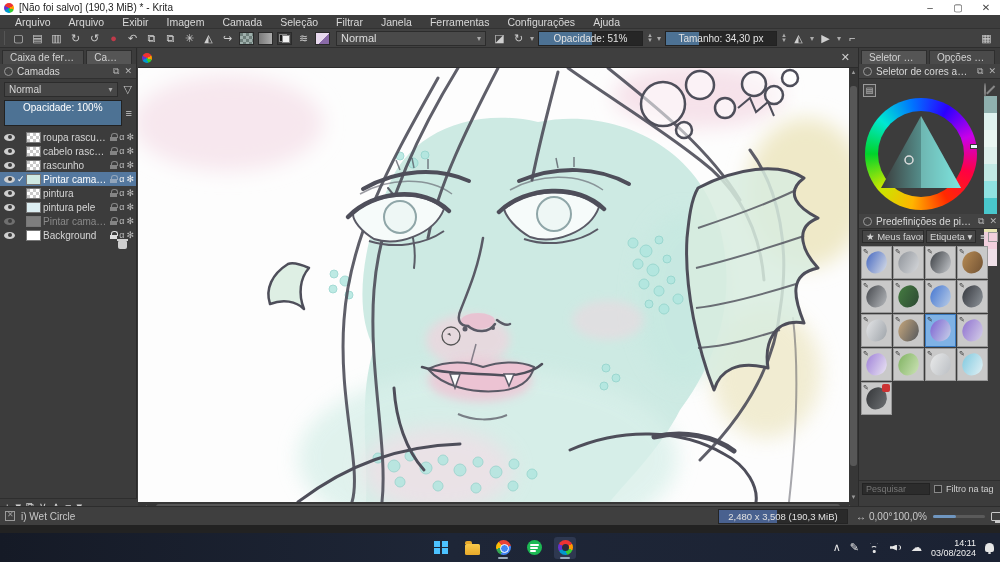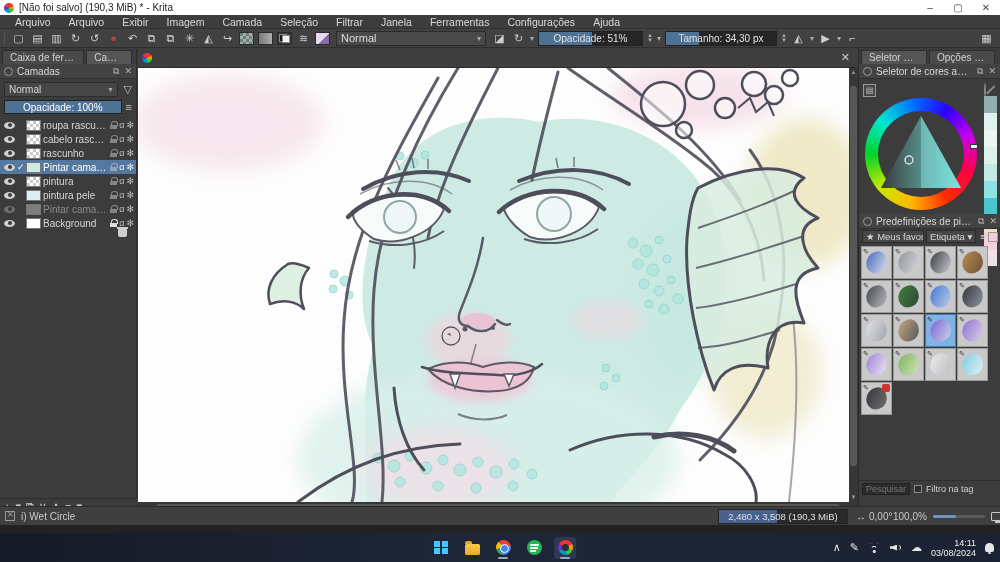--- a/index.html
+++ b/index.html
@@ -59,21 +59,21 @@
     margin-right:4px; }
 
   
   #left-dock { position:absolute; left:0; top:0; width:137px; height:466px; background:#3c3c3c;
     border-right:1px solid #2b2b2b; }
   .row-select { display:flex; align-items:center; background:#464646; border:1px solid #2c2c2c;
     height:15px; margin:3px 4px 0 4px; padding:0 4px; font-size:10px; }
   .row-select .caret { margin-left:auto; color:#aaa; font-size:8px; }
   .funnel { margin:3px 4px 0 2px; color:#c9c9c9; }
   .opacity-row { display:flex; align-items:center; margin:3px 4px 0 4px; }
-  .layer-opacity { position:relative; flex:1; height:14px; background:#0f172a; border:1px solid #222; overflow:hidden;}
+  .layer-opacity { position:relative; flex:1; height:26px; background:#0f172a; border:1px solid #222; overflow:hidden;}
   .layer-opacity .fill { position:absolute; inset:0; background:#4d7294; }
   .layer-opacity .lbl { position:relative; display:block; text-align:center; line-height:13px; font-size:10px; color:#fff;}
   #layer-list { margin-top:4px; }
   .layer-row { display:flex; align-items:center; height:14px; padding:0 2px; color:#d6d6d6; font-size:10px; }
   .layer-row.selected { background:#54789f; color:#fff; }
   .layer-row.dim { color:#8a8a8a; }
   .eye { width:11px; height:7px; border-radius:50%; background:#cfcfcf; position:relative; margin:0 2px; flex:none;}
   .eye::after { content:""; position:absolute; left:3.5px; top:1.5px; width:4px; height:4px; border-radius:50%; background:#3c3c3c; }
   .dim .eye { opacity:.35; }
   .check { width:9px; flex:none; font-size:9px; visibility:hidden; }
@@ -137,21 +137,21 @@
   .brush-filter { display:flex; align-items:center; height:15px; padding:0 3px; gap:2px; font-size:9.5px; color:#d5d5d5;}
   .bf-btn { display:flex; align-items:center; background:#474747; border:1px solid #2b2b2b; height:13px; padding:0 3px; white-space:nowrap;}
   #brush-grid { display:grid; grid-template-columns:repeat(4,31px); gap:1px; padding:2px 2px; }
   .bcell { position:relative; width:31px; height:33px; background:#c9c9c9; border:1px solid #9a9a9a; }
   .bcell.sel { background:#7fb2e5; border:1px solid #3a7abf; }
   .bcell .streak { position:absolute; inset:5px 4px; border-radius:60% 40% 55% 45%; transform:rotate(-18deg); opacity:.95;}
   .bcell .badge { position:absolute; left:1px; top:1px; font-size:7px; color:#333; }
   .bcell .dice { position:absolute; right:1px; top:1px; width:8px; height:8px; background:#c33; border-radius:2px; }
   #search-row { position:absolute; left:0; bottom:0; width:142px; height:17px; display:flex; align-items:center;
     background:#3c3c3c; border-top:1px solid #2e2e2e; padding:0 3px; gap:4px; }
-  #search-row input { width:48px; height:12px; background:#2c2c2c; border:1px solid #232323; color:#bbb;
+  #search-row input { width:68px; height:12px; background:#2c2c2c; border:1px solid #232323; color:#bbb;
     font-size:9px; padding:0 3px; font-family:"Liberation Sans", sans-serif;}
   .cbx { width:8px; height:8px; border:1px solid #888; background:#2e2e2e; }
   #filter-tag-label { font-size:9px; color:#d0d0d0; white-space:nowrap; }
 
   
   #statusbar { position:absolute; left:0; top:506px; width:1000px; height:19px; background:#3f3f3f;
     display:flex; align-items:center; font-size:10px; color:#c9c9c9; border-top:1px solid #2d2d2d; }
   .sb-icon { width:10px; height:10px; border:1px solid #9a9a9a; margin:0 6px 0 5px; position:relative; }
   .sb-icon::after { content:"✕"; position:absolute; left:1px; top:-2px; font-size:8px; color:#9a9a9a; }
   #sb-profile { position:absolute; left:215px; }

